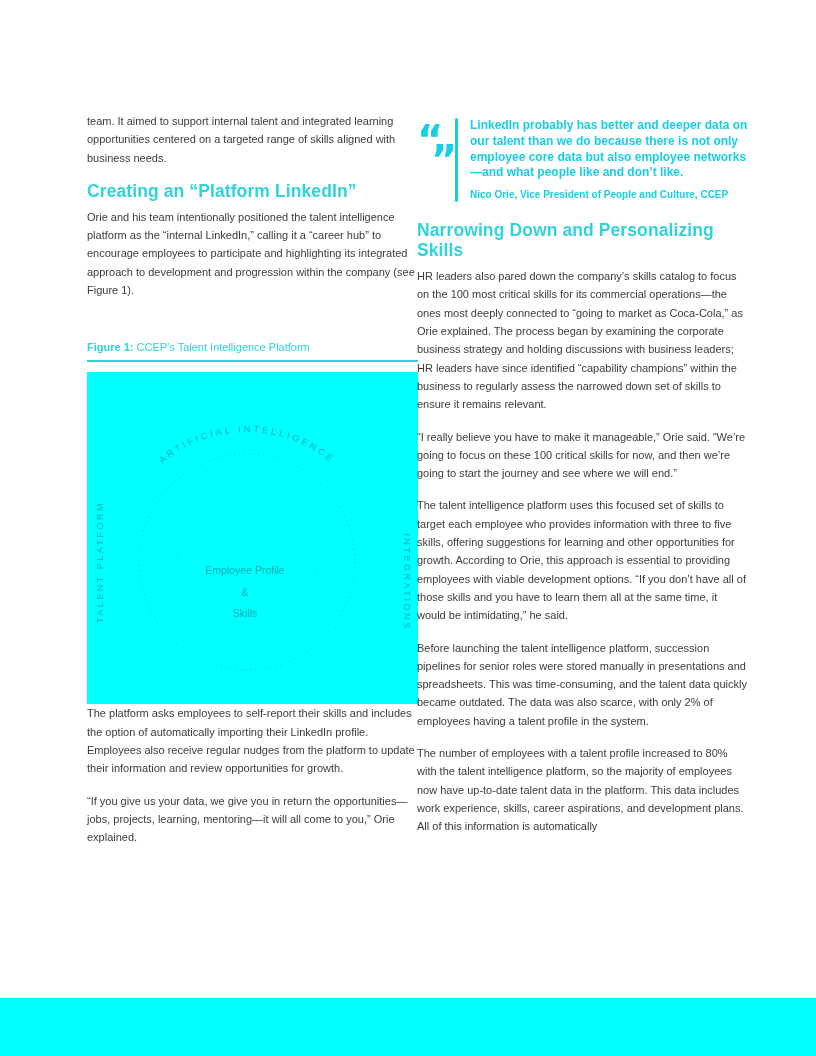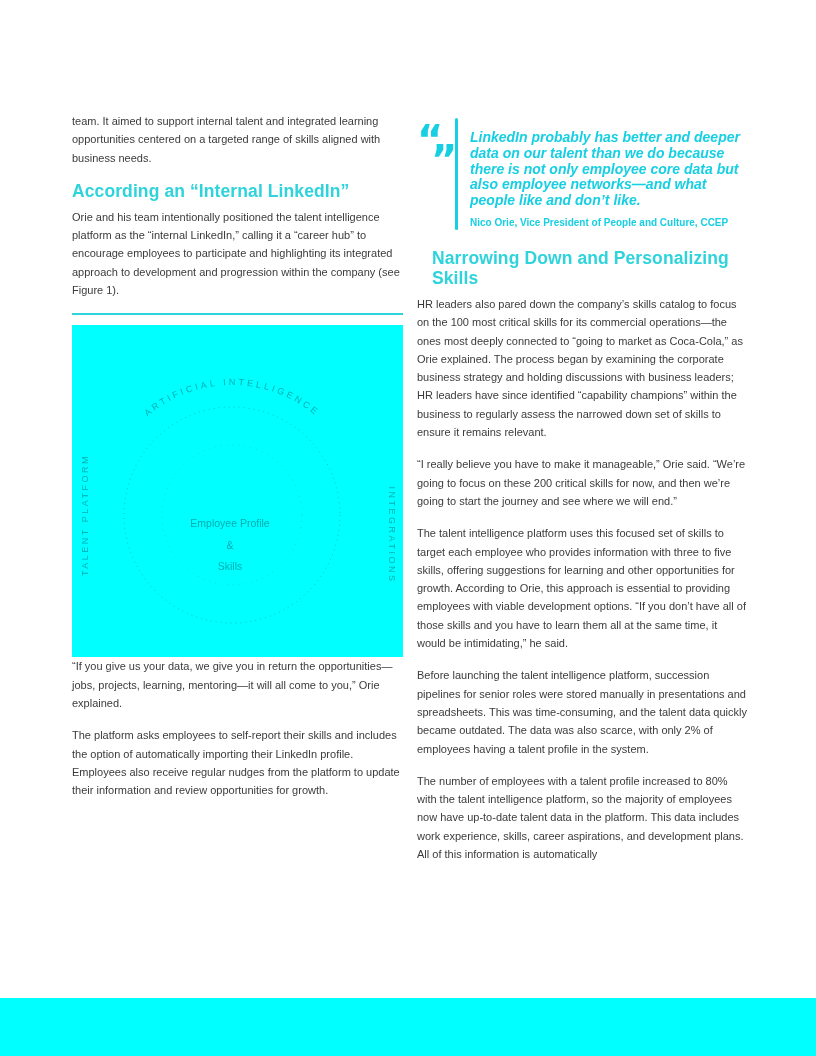--- a/index.html
+++ b/index.html
@@ -6,21 +6,21 @@
   body{
     width:816px;height:1056px;
     background:#ffffff;
     font-family:"Liberation Sans", sans-serif;
     color:#3b3b3b;
     position:relative;
     overflow:hidden;
   }
   .page{position:absolute;inset:0;}
   .col{position:absolute;top:112px;width:331px;}
-  .col-left{left:72px;}
+  .col-left{left:87px;}
   .col-right{left:417px;}
   p.body{
     font-size:11px;
     line-height:18.3px;
     margin:0 0 14px 0;
     color:#3b3b3b;
   }
   h2.section-heading{
     font-size:17.5px;
     line-height:20px;
@@ -60,26 +60,25 @@
     line-height:1;
     font-family:"DejaVu Sans", sans-serif;
   }
   .pq-open{left:0;top:2px;}
   .pq-close{left:14px;top:22px;}
   .pq-bar{
     flex:0 0 3px;width:3px;background:#17cfe3;margin-right:12px;border-radius:2px;
   }
   .pq-content{flex:1;}
   .pq-text{
-    font-size:14px;
+    font-size:12px;
     line-height:15.8px;
     font-weight:bold;
-    font-style:italic;
     color:#17cfe3;
-    margin:12px 0 7px 0;
+    margin:0 0 7px 0;
   }
   .pq-attrib{
     font-size:10px;
     line-height:14px;
     font-weight:bold;
     color:#17cfe3;
   }
   
   .footer-bar{
     position:absolute;left:0;bottom:0;width:816px;height:58px;
@@ -89,64 +88,67 @@
   .fig-faint{fill:rgba(0,90,100,0.5);}
 </style>
 </head>
 <body>
 
 <div class="page">
 
   <div class="col col-left">
     <p class="body">team. It aimed to support internal talent and integrated learning opportunities centered on a targeted range of skills aligned with business needs.</p>
 
-    <h2 class="section-heading first">According an “Internal LinkedIn”</h2>
+    <h2 class="section-heading first">Creating an “Platform LinkedIn”</h2>
     <p class="body">Orie and his team intentionally positioned the talent intelligence platform as the “internal LinkedIn,” calling it a “career hub” to encourage employees to participate and highlighting its integrated approach to development and progression within the company (see Figure 1).</p>
 
+    <div class="figure-caption">
+      <span class="cap-label">Figure 1:</span><span> CCEP’s Talent Intelligence Platform</span>
+    </div>
     <hr class="caption-rule">
 
     <svg class="figure-box" viewBox="0 0 331 332" xmlns="http://www.w3.org/2000/svg">
       <rect x="0" y="0" width="331" height="332" fill="#00ffff"></rect>
       <circle cx="160" cy="190" r="108" fill="none" stroke="rgba(0,90,100,0.35)" stroke-width="1" stroke-dasharray="1 4"></circle>
       <circle cx="160" cy="190" r="70" fill="none" stroke="rgba(0,90,100,0.18)" stroke-width="1" stroke-dasharray="1 5"></circle>
       <defs>
         <path id="arcTop" d="M 30,190 A 130,130 0 0 1 290,190"></path>
       </defs>
       <text font-size="9" letter-spacing="3" class="fig-faint">
         <textPath href="#arcTop" startOffset="50%" text-anchor="middle" id="arc-text-node">ARTIFICIAL INTELLIGENCE</textPath>
       </text>
       <text x="0" y="0" font-size="9" letter-spacing="2.5" class="fig-faint" text-anchor="middle" transform="translate(16,190) rotate(-90)" id="left-text-node">TALENT PLATFORM</text>
       <text x="0" y="0" font-size="9" letter-spacing="2.5" class="fig-faint" text-anchor="middle" transform="translate(317,210) rotate(90)" id="right-text-node">INTEGRATIONS</text>
       <text x="158" y="202" font-size="10.5" text-anchor="middle" class="fig-faint" id="center-line1">Employee Profile</text>
       <text x="158" y="224" font-size="10.5" text-anchor="middle" class="fig-faint" id="center-line2">&amp;</text>
       <text x="158" y="245" font-size="10.5" text-anchor="middle" class="fig-faint" id="center-line3">Skills</text>
     </svg>
 
 
+    <p class="body">The platform asks employees to self-report their skills and includes the option of automatically importing their LinkedIn profile. Employees also receive regular nudges from the platform to update their information and review opportunities for growth.</p>
     <p class="body">“If you give us your data, we give you in return the opportunities—jobs, projects, learning, mentoring—it will all come to you,” Orie explained.</p>
-    <p class="body">The platform asks employees to self-report their skills and includes the option of automatically importing their LinkedIn profile. Employees also receive regular nudges from the platform to update their information and review opportunities for growth.</p>
   </div>
 
   <div class="col col-right">
 
     <div class="pull-quote">
       <div class="pq-icon">
         <span class="pq-open">“</span>
         <span class="pq-close">”</span>
       </div>
       <div class="pq-bar"></div>
       <div class="pq-content">
         <p class="pq-text">LinkedIn probably has better and deeper data on our talent than we do because there is not only employee core data but also employee networks—and what people like and don’t like.</p>
         <div class="pq-attrib">Nico Orie, Vice President of People and Culture, CCEP</div>
       </div>
     </div>
 
-    <h2 class="section-heading" style="margin-top:16px;margin-left:15px;">Narrowing Down and Personalizing Skills</h2>
+    <h2 class="section-heading" style="margin-top:16px;">Narrowing Down and Personalizing Skills</h2>
     <p class="body">HR leaders also pared down the company’s skills catalog to focus on the 100 most critical skills for its commercial operations—the ones most deeply connected to “going to market as Coca-Cola,” as Orie explained. The process began by examining the corporate business strategy and holding discussions with business leaders; HR leaders have since identified “capability champions” within the business to regularly assess the narrowed down set of skills to ensure it remains relevant.</p>
-    <p class="body">“I really believe you have to make it manageable,” Orie said. “We’re going to focus on these 200 critical skills for now, and then we’re going to start the journey and see where we will end.”</p>
+    <p class="body">“I really believe you have to make it manageable,” Orie said. “We’re going to focus on these 100 critical skills for now, and then we’re going to start the journey and see where we will end.”</p>
     <p class="body">The talent intelligence platform uses this focused set of skills to target each employee who provides information with three to five skills, offering suggestions for learning and other opportunities for growth. According to Orie, this approach is essential to providing employees with viable development options. “If you don’t have all of those skills and you have to learn them all at the same time, it would be intimidating,” he said.</p>
 
     <p class="body">Before launching the talent intelligence platform, succession pipelines for senior roles were stored manually in presentations and spreadsheets. This was time-consuming, and the talent data quickly became outdated. The data was also scarce, with only 2% of employees having a talent profile in the system.</p>
     <p class="body">The number of employees with a talent profile increased to 80% with the talent intelligence platform, so the majority of employees now have up-to-date talent data in the platform. This data includes work experience, skills, career aspirations, and development plans. All of this information is automatically</p>
   </div>
 
   <div class="footer-bar"></div>
 </div>
 
 </body></html>

